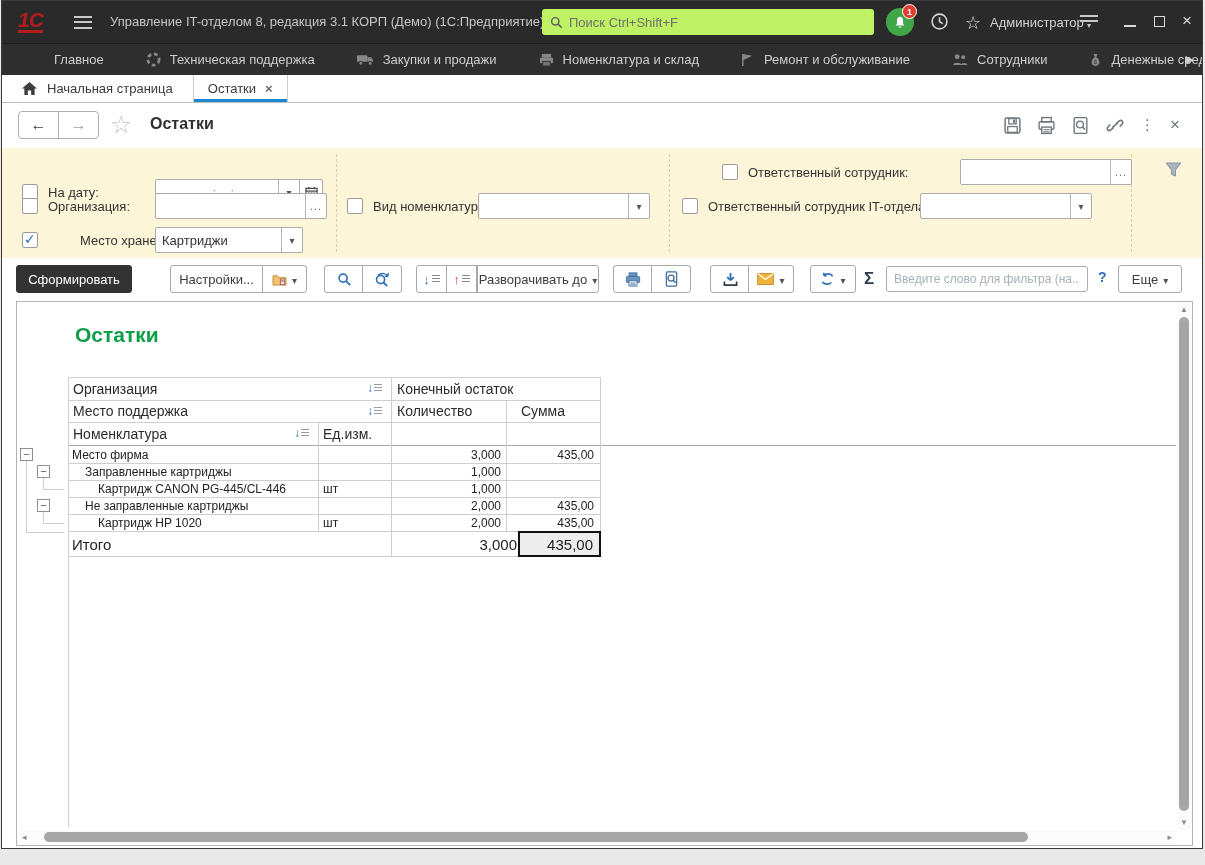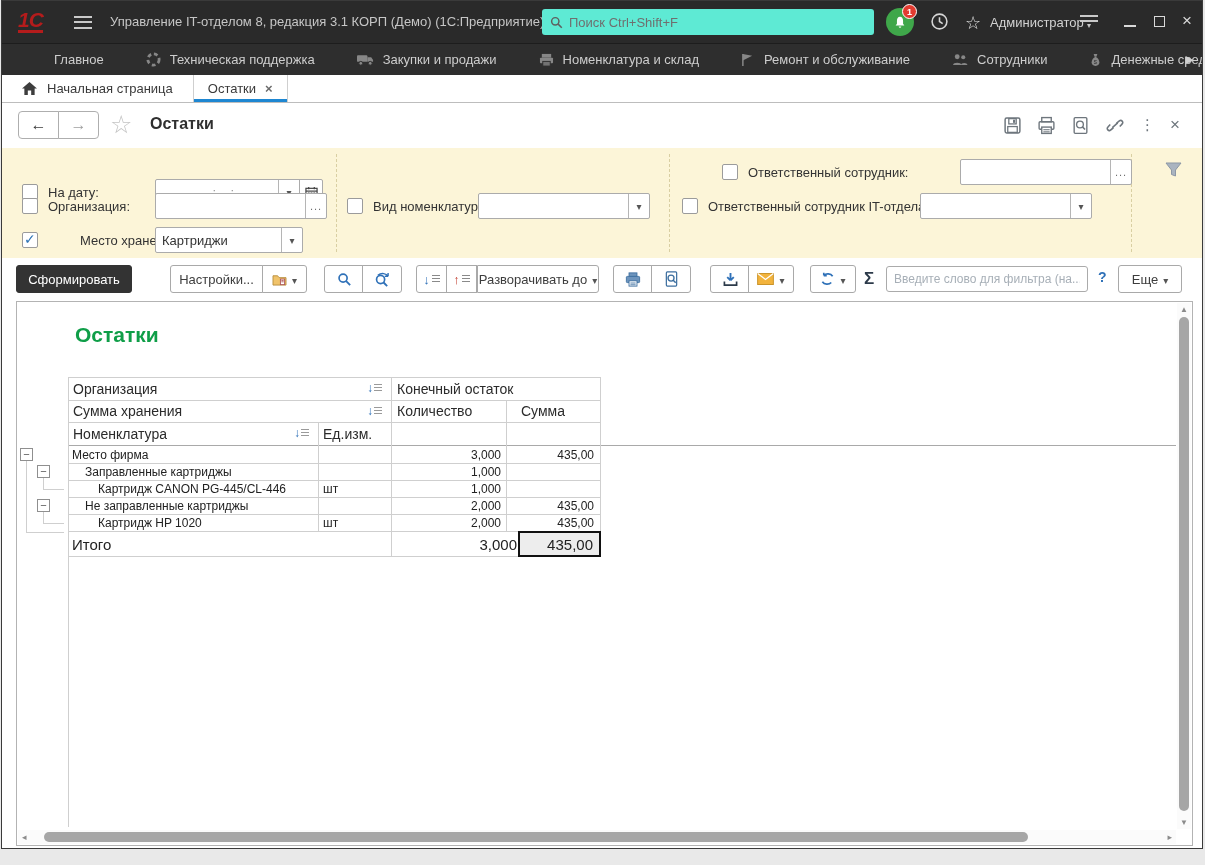--- a/index.html
+++ b/index.html
@@ -5,21 +5,21 @@
   * { box-sizing: border-box; margin:0; padding:0; }
   html,body { width:1205px; height:865px; }
   body { background:#e9e9e9; font-family:"Liberation Sans","DejaVu Sans",sans-serif; position:relative; overflow:hidden; }
   .window { position:absolute; left:1px; top:0; width:1202px; height:849px; background:#fff; border:1px solid #3a3a3a; overflow:hidden; }
 
   
   .titlebar { position:relative; height:42px; background:#2a2a2a; }
   .logo1c { position:absolute; left:16px; top:9px; color:#b41c1c; font-size:21px; font-weight:bold; font-style:italic; letter-spacing:-1px; border-bottom:3px solid #b41c1c; line-height:20px; }
   .tb-burger { position:absolute; left:72px; top:15px; width:18px; height:13px; background:repeating-linear-gradient(to bottom,#c9c9c9 0 2px,transparent 2px 5.5px); }
   .apptitle { position:absolute; left:108px; top:13px; color:#c6c6c6; font-size:13px; white-space:nowrap; }
-  .tsearch { position:absolute; left:540px; top:8px; width:332px; height:26px; background:#5eead4; border-radius:3px; display:flex; align-items:center; padding:0 8px; gap:6px; }
+  .tsearch { position:absolute; left:540px; top:8px; width:332px; height:26px; background:#bef264; border-radius:3px; display:flex; align-items:center; padding:0 8px; gap:6px; }
   .tsearch span { color:#6f6f6f; font-size:13px; }
   .notif { position:absolute; left:884px; top:7px; width:28px; height:28px; background:#3fa74a; border-radius:50%; display:flex; align-items:center; justify-content:center; }
   .badge { position:absolute; left:16px; top:-4px; min-width:15px; height:15px; background:#e23b30; border:1px solid #fff; border-radius:50%; color:#fff; font-size:9px; display:flex; align-items:center; justify-content:center; font-weight:bold; }
   .tb-ico { position:absolute; top:11px; color:#d6d6d6; }
   .tb-star { font-size:18px; color:#e2e2e2; }
   .username { position:absolute; left:988px; top:14px; color:#d2d2d2; font-size:13px; }
   .svcmenu { position:absolute; left:1078px; top:14px; width:18px; }
   .svcmenu .l { display:block; width:18px; height:8px; background:repeating-linear-gradient(to bottom,#c9c9c9 0 2px,transparent 2px 5px); }
   .svcmenu .c { display:block; text-align:center; color:#c9c9c9; font-size:8px; line-height:6px; }
   .winmin { position:absolute; left:1122px; top:24px; width:12px; height:2px; background:#d9d9d9; }
@@ -449,21 +449,21 @@
       <div class="gl" style="left:50px; top:211px; width:532px; height:1px;"></div>
       <div class="gl" style="left:50px; top:228px; width:532px; height:1px;"></div>
       <div class="gl" style="left:50px; top:253px; width:532px; height:1px;"></div>
       <div class="gl" style="left:50px; top:74px;  width:1px; height:450px;"></div>
       <div class="gl" style="left:582px; top:74px; width:1px; height:179px;"></div>
       <div class="gl" style="left:373px; top:74px; width:1px; height:179px;"></div>
       <div class="gl" style="left:488px; top:97px; width:1px; height:131px;"></div>
       <div class="gl" style="left:300px; top:119px; width:1px; height:109px;"></div>
 
       <div class="hlabel" style="left:55px; top:74px; height:23px;">Организация</div>
-      <div class="hlabel" style="left:55px; top:97px; height:22px;">Сумма хранения</div>
+      <div class="hlabel" style="left:55px; top:97px; height:22px;">Место поддержка</div>
       <div class="hlabel" style="left:55px; top:119px; height:23px;">Номенклатура</div>
       <div class="hlabel" style="left:305px; top:119px; height:23px;">Ед.изм.</div>
       <div class="hlabel" style="left:379px; top:74px; height:23px;">Конечный остаток</div>
       <div class="hlabel" style="left:379px; top:97px; height:22px;">Количество</div>
       <div class="hlabel" style="left:503px; top:97px; height:22px;">Сумма</div>
       <span class="sorti" style="left:349px; top:79px;">
           <b class="sa">↓</b>
           <b class="sl"></b>
         </span>
       <span class="sorti" style="left:349px; top:102px;">

